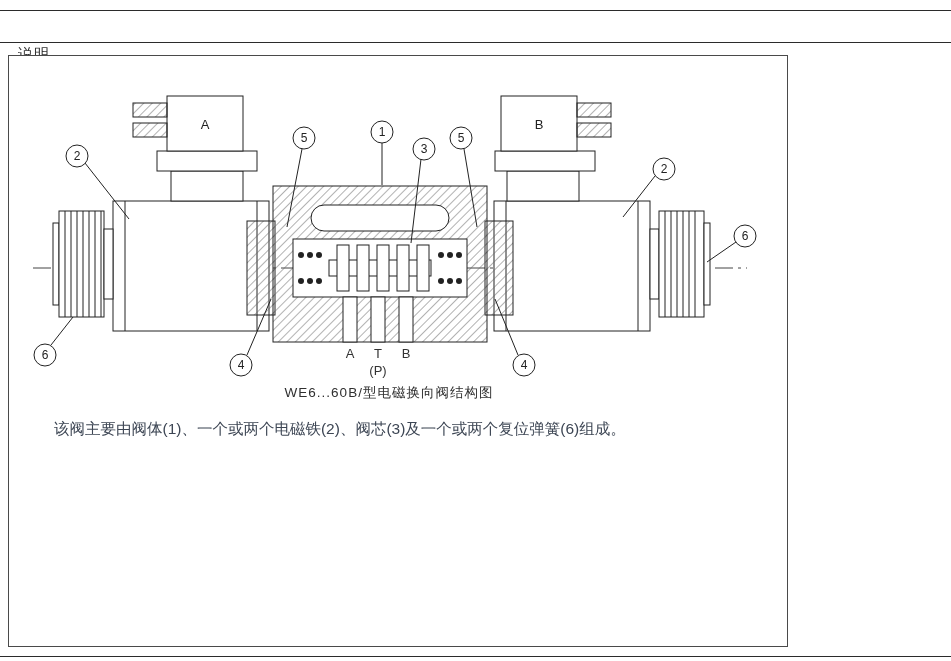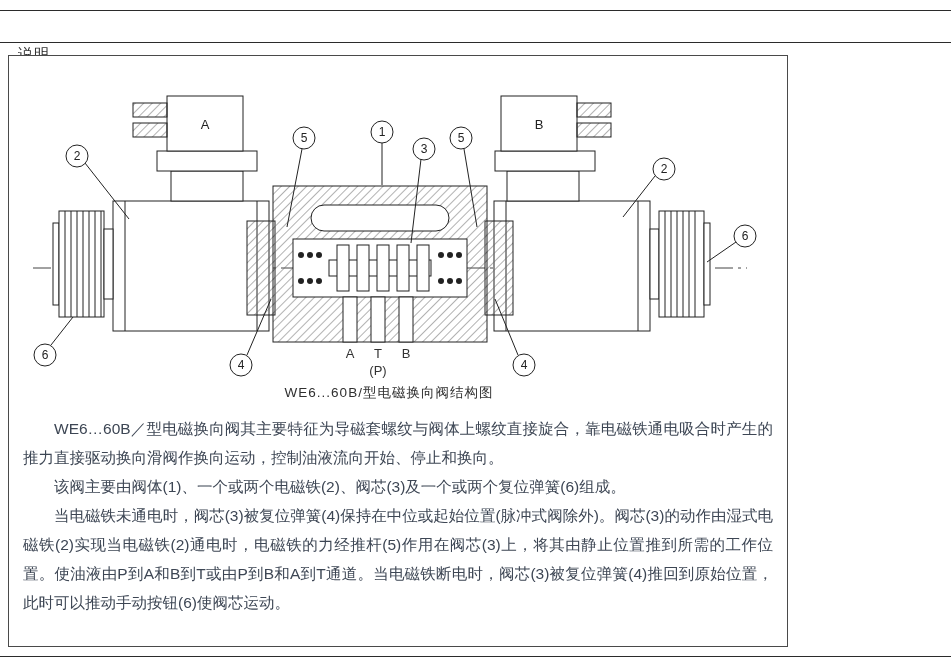--- a/index.html
+++ b/index.html
@@ -194,20 +194,18 @@
         <line x1="509" y1="296" x2="486" y2="240"></line>
           <circle cx="515" cy="306" r="11"></circle>
         <text x="515" y="310" text-anchor="middle" font-size="12" fill="#222" stroke="none">4</text>
       </g>
     </g>
 
     <text class="diagram-text" x="380" y="338" text-anchor="middle" font-size="13.5" fill="#2f2f2f" letter-spacing="1">WE6...60B/型电磁换向阀结构图</text>
   </svg>
 
   <div class="paragraphs">
-    <p>WE6…60B／型电磁换向阀其主要特征为导磁套螺纹与阀体上螺纹直接旋合，靠电磁铁通电吸合时产生的推力直接驱动换向滑阀作换向运动，控制油液流向开始、停止和换向。</p>
     <p>该阀主要由阀体(1)、一个或两个电磁铁(2)、阀芯(3)及一个或两个复位弹簧(6)组成。</p>
-    <p>当电磁铁未通电时，阀芯(3)被复位弹簧(4)保持在中位或起始位置(脉冲式阀除外)。阀芯(3)的动作由湿式电磁铁(2)实现当电磁铁(2)通电时，电磁铁的力经推杆(5)作用在阀芯(3)上，将其由静止位置推到所需的工作位置。使油液由P到A和B到T或由P到B和A到T通道。当电磁铁断电时，阀芯(3)被复位弹簧(4)推回到原始位置，此时可以推动手动按钮(6)使阀芯运动。</p>
   </div>
 
 </div>
 
 <div class="bottom-rule"></div>
 
 </body></html>

